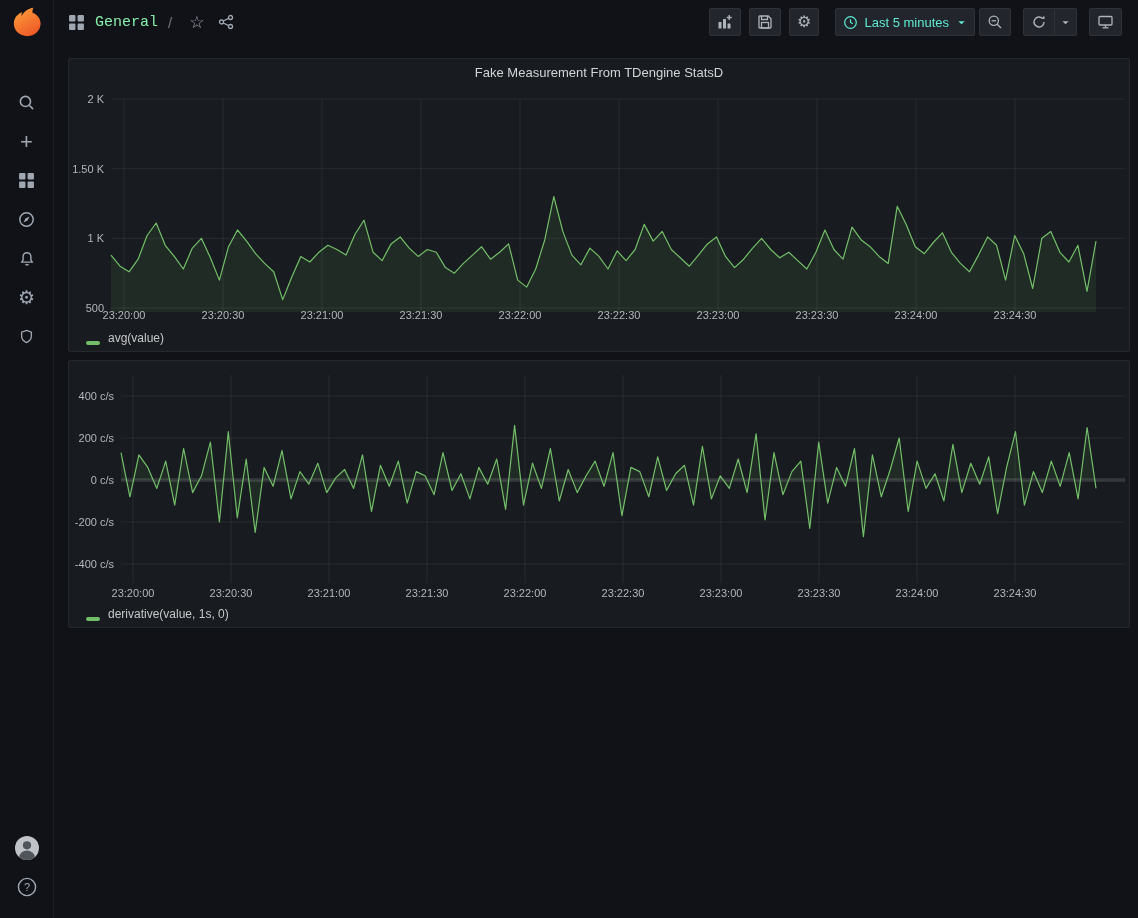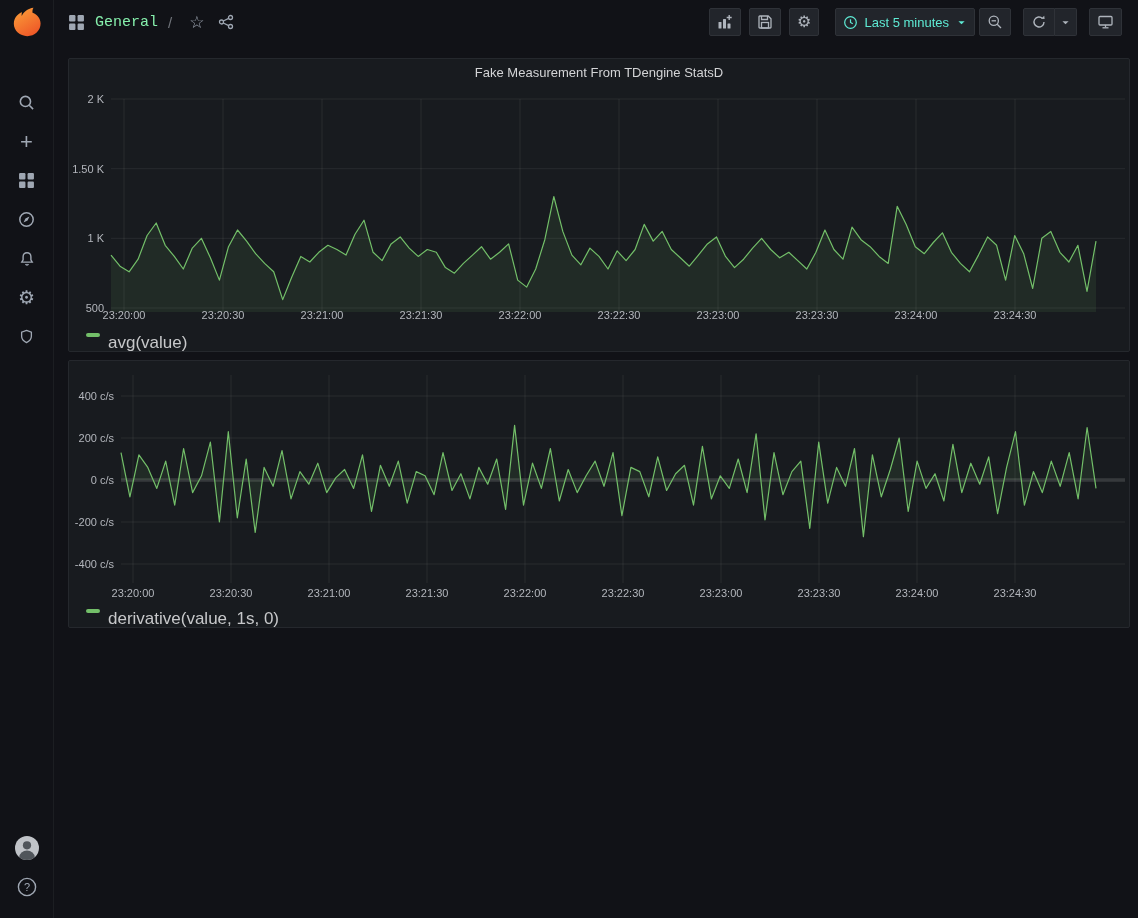--- a/index.html
+++ b/index.html
@@ -38,21 +38,21 @@
   .split .tb-btn.right{border-radius:0 2px 2px 0;border-left:none;min-width:22px;padding:0 4px;}
 
   
   .main{position:absolute;left:54px;top:44px;right:0;padding:14px 8px 0 14px;}
   .panel{width:1062px;background:#181b1f;border:1px solid #25282d;border-radius:2px;margin-bottom:8px;
     padding-bottom:6px;}
   .panel-title{height:26px;display:flex;align-items:center;justify-content:center;
     font-size:13px;font-weight:500;color:#d3d4d6;cursor:pointer;}
   .chart-svg{display:block;}
   svg text{font-family:"Liberation Sans",sans-serif;}
-  .legend{display:flex;align-items:flex-start;gap:8px;padding:4px 0 0 17px;font-size:17px;color:#c7c8ca;height:16px;}
+  .legend{display:flex;align-items:flex-end;gap:8px;padding:4px 0 0 17px;font-size:12px;color:#c7c8ca;height:16px;}
   .legend-swatch{width:14px;height:4px;border-radius:2px;background:#73bf69;display:inline-block;}
   .legend-label{cursor:pointer;}
 </style>
 </head>
 <body>
 
 <div class="sidebar">
   <svg class="logo" viewBox="0 0 24 24">
     <defs>
       <linearGradient id="glogo" x1="0" y1="0" x2="0.6" y2="1">

